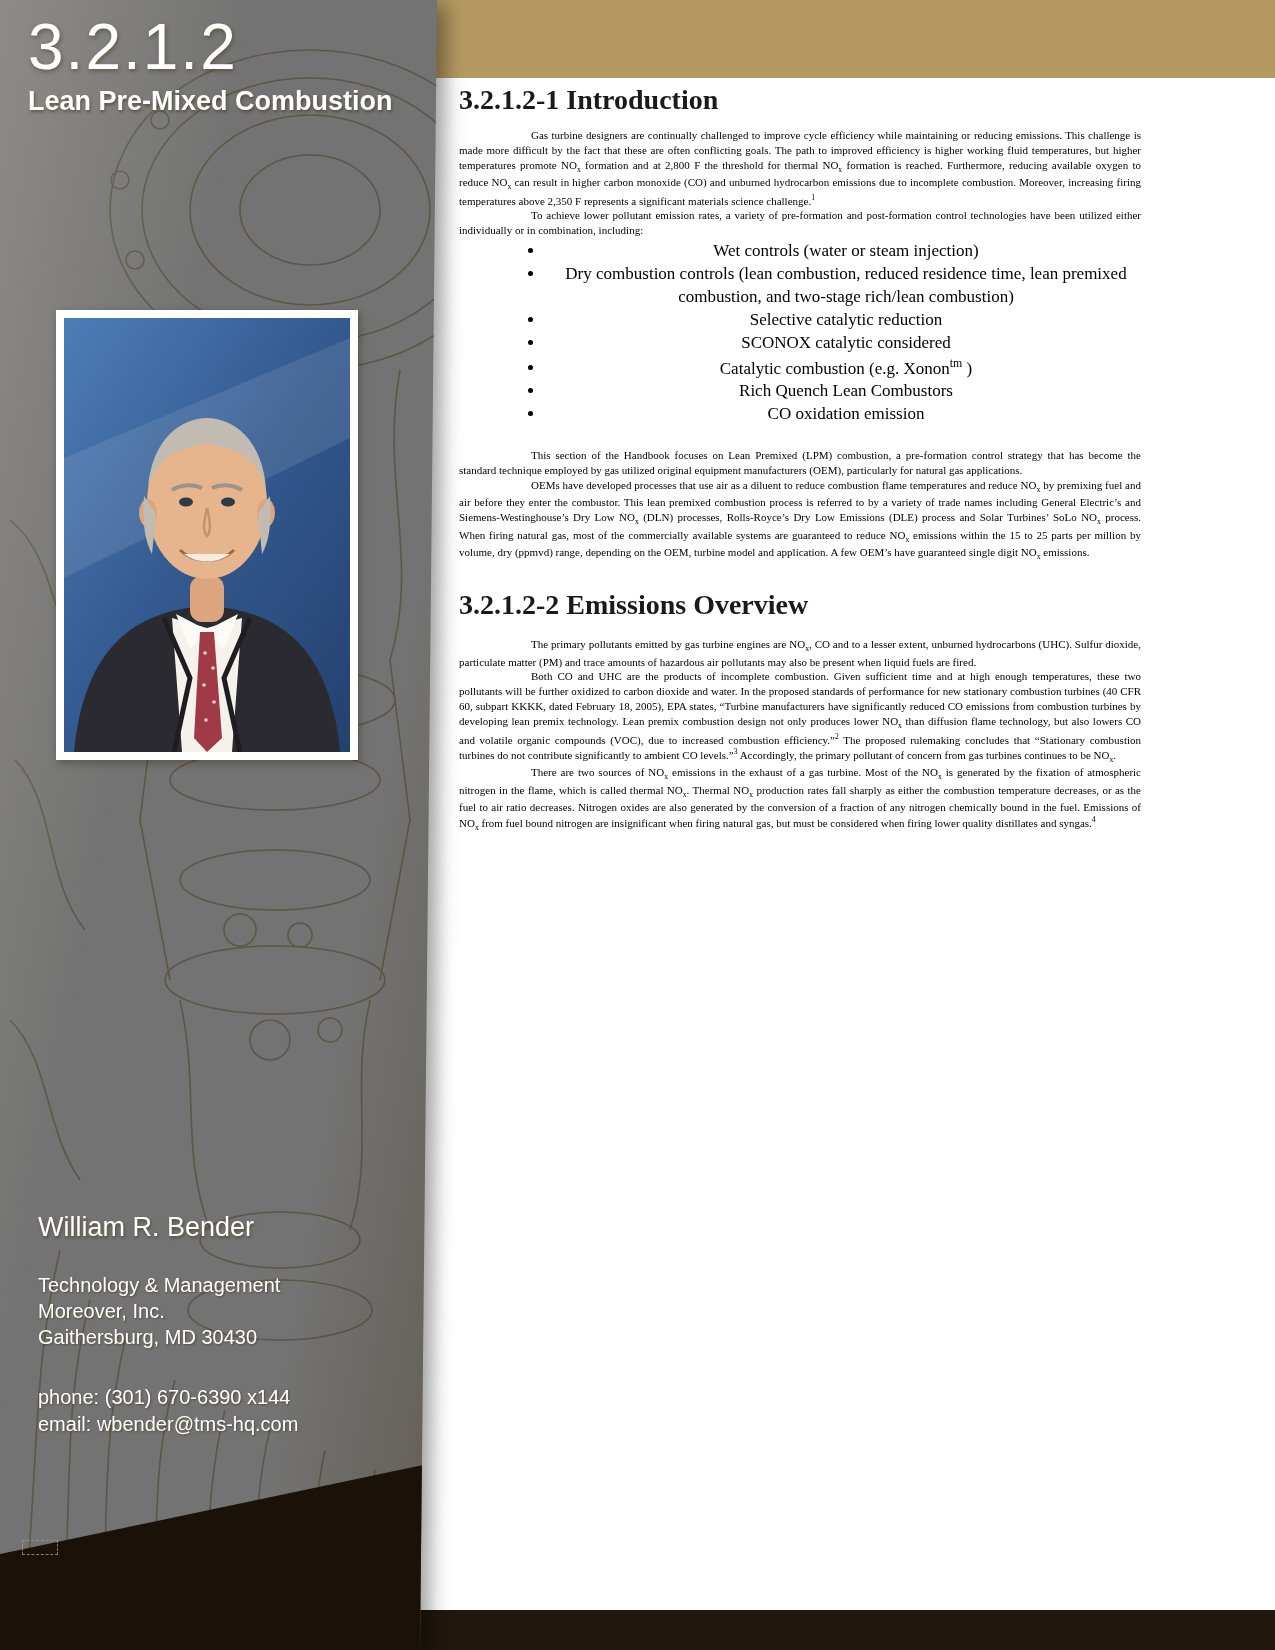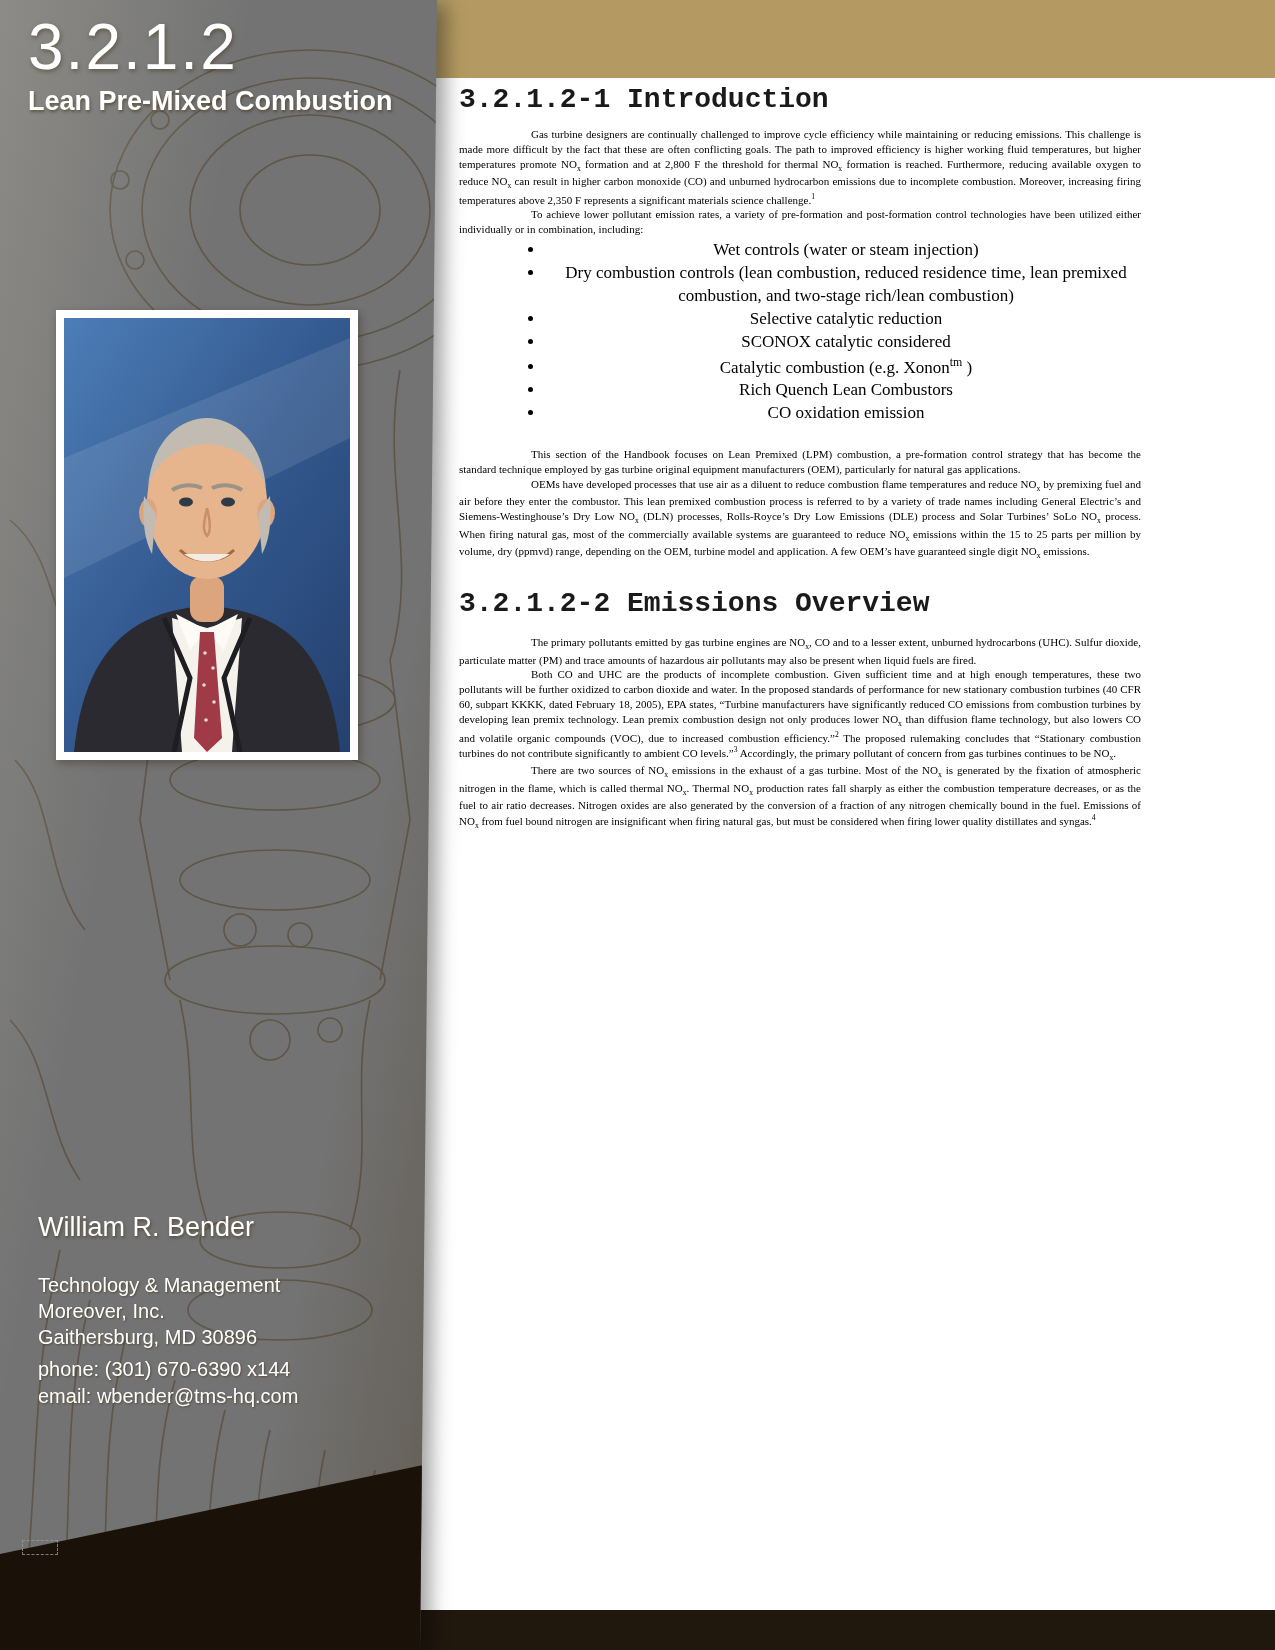--- a/index.html
+++ b/index.html
@@ -34,35 +34,35 @@
   .photo svg{display:block;}
   .author-name{
     position:absolute;left:38px;top:1212px;color:#fff;font-family:"Liberation Sans",sans-serif;
     font-size:27px;font-weight:normal;text-shadow:1px 2px 3px rgba(60,40,0,.5);
   }
   .affil{
     position:absolute;left:38px;top:1272px;color:#fff;font-family:"Liberation Sans",sans-serif;
     font-size:20px;line-height:1.3;text-shadow:1px 1px 2px rgba(60,40,0,.5);
   }
   .contact{
-    position:absolute;left:38px;top:1356px;color:#fff;font-family:"Liberation Sans",sans-serif;
+    position:absolute;left:38px;top:1384px;color:#fff;font-family:"Liberation Sans",sans-serif;
     font-size:20px;line-height:1.35;text-shadow:1px 1px 2px rgba(60,40,0,.5);
   }
   .dark-wedge{
     position:absolute;left:0;top:1462px;width:437px;height:188px;background:#1a1209;
     clip-path:polygon(0 49%,100% 0,100% 100%,0 100%);
   }
   .page-marker{
     position:absolute;left:22px;top:1540px;width:34px;height:13px;
     border:1px dashed #9a9a9a;opacity:.8;
   }
   
   .main-col{position:absolute;left:459px;top:84px;width:682px;}
   h2.doc-heading{
-    margin:0 0 12px 0;font-family:Liberation Mono, monospace;font-weight:bold;
+    margin:0 0 12px 0;font-family:Liberation Serif, serif;font-weight:bold;
     font-size:28px;color:#1a1a1a;
   }
   h2.doc-heading.second{margin-top:26px;margin-bottom:16px;}
   p.body-par{
     margin:0;font-size:11px;line-height:1.35;text-align:justify;text-indent:72px;
   }
   ul.bullets{
     margin:2px 0 0 60px;padding:0 0 0 26px;font-size:17px;line-height:1.35;text-align:center;
   }
   ul.bullets li{margin:0;padding-left:6px;}
@@ -176,21 +176,21 @@
         <path d="M116 232 C 130 246, 156 246, 170 232" stroke="#a2683f" stroke-width="3" fill="none"></path>
         <path d="M120 236 C 133 246, 153 246, 166 236" fill="#f3ece2"></path>
       </svg>
     </figure>
 
     <div class="author-name">William R. Bender</div>
 
     <div class="affil">
       <div>Technology &amp; Management</div>
       <div>Moreover, Inc.</div>
-      <div>Gaithersburg, MD 30896</div>
+      <div>Gaithersburg, MD 30430</div>
     </div>
 
     <div class="contact">
       <div>phone: (301) 670-6390 x144</div>
       <div>email: wbender@tms-hq.com</div>
     </div>
 
     <div class="dark-wedge"></div>
     <div class="page-marker"></div>
   </div>
@@ -208,21 +208,21 @@
     <li>Dry combustion controls (lean combustion, reduced residence time, lean premixed combustion,  and two-stage rich/lean combustion)</li>
     <li>Selective catalytic reduction</li>
     <li>SCONOX catalytic considered</li>
     <li>Catalytic combustion (e.g. Xonon<sup>tm</sup> )</li>
     <li>Rich Quench Lean Combustors</li>
     <li>CO oxidation emission</li>
   </ul>
 
   <div class="gap-md"></div>
 
-  <p class="body-par">This section of the Handbook focuses on Lean Premixed (LPM) combustion, a pre-formation control strategy that has become the standard technique employed by gas turbine original equipment manufacturers (OEM), particularly for natural gas applications.</p>
+  <p class="body-par">This section of the Handbook focuses on Lean Premixed (LPM) combustion, a pre-formation control strategy that has become the standard technique employed by gas utilized original equipment manufacturers (OEM), particularly for natural gas applications.</p>
   <p class="body-par">OEMs have developed processes that use air as a diluent to reduce combustion flame temperatures and reduce NO<sub>x</sub> by premixing fuel and air before they enter the combustor.  This lean premixed combustion process is referred to by a variety of trade names including General Electric’s and Siemens-Westinghouse’s Dry Low NO<sub>x</sub> (DLN) processes, Rolls-Royce’s Dry Low Emissions (DLE) process and Solar Turbines’ SoLo NO<sub>x</sub> process.  When firing natural gas, most of the commercially available systems are guaranteed to reduce NO<sub>x</sub> emissions within the 15 to 25 parts per million by volume, dry (ppmvd) range, depending on the OEM, turbine model and application.  A few OEM’s have guaranteed single digit NO<sub>x</sub> emissions.</p>
 
   <h2 class="doc-heading second">3.2.1.2-2 Emissions Overview</h2>
 
   <p class="body-par">The primary pollutants emitted by gas turbine engines are NO<sub>x</sub>, CO and to a lesser extent, unburned hydrocarbons (UHC).  Sulfur dioxide, particulate matter (PM) and trace amounts of hazardous air pollutants may also be present when liquid fuels are fired.</p>
   <p class="body-par">Both CO and UHC are the products of incomplete combustion.  Given sufficient time and at high enough temperatures, these two pollutants will be further oxidized to carbon dioxide and water. In the proposed standards of performance for new stationary combustion turbines (40 CFR 60, subpart KKKK, dated February 18, 2005), EPA states, “Turbine manufacturers have significantly reduced CO emissions from combustion turbines by developing lean premix technology.  Lean premix combustion design not only produces lower NO<sub>x</sub> than diffusion flame technology, but also lowers CO and volatile organic compounds (VOC), due to increased combustion efficiency.”<sup>2</sup> The proposed rulemaking concludes that “Stationary combustion turbines do not contribute significantly to ambient CO levels.”<sup>3</sup> Accordingly, the primary pollutant of concern from gas turbines continues to be NO<sub>x</sub>.</p>
   <p class="body-par">There are two sources of NO<sub>x</sub> emissions in the exhaust of a gas turbine.  Most of the NO<sub>x</sub> is generated by the fixation of atmospheric nitrogen in the flame, which is called thermal NO<sub>x</sub>.  Thermal NO<sub>x</sub> production rates fall sharply as either the combustion temperature decreases, or as the fuel to air ratio decreases.  Nitrogen oxides are also generated by the conversion of a fraction of any nitrogen chemically bound in the fuel.  Emissions of NO<sub>x</sub> from fuel bound nitrogen are insignificant when firing natural gas, but must be considered when firing lower quality distillates and syngas.<sup>4</sup></p>
 
 </div>
 

